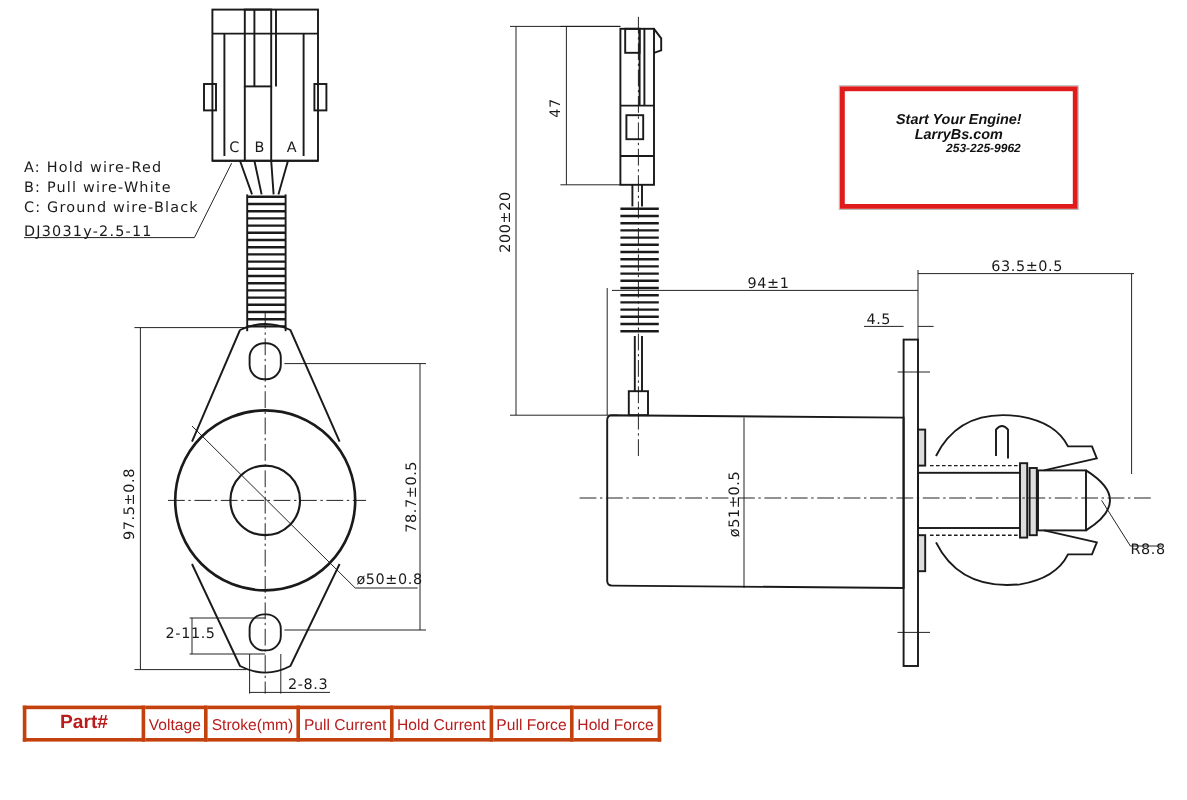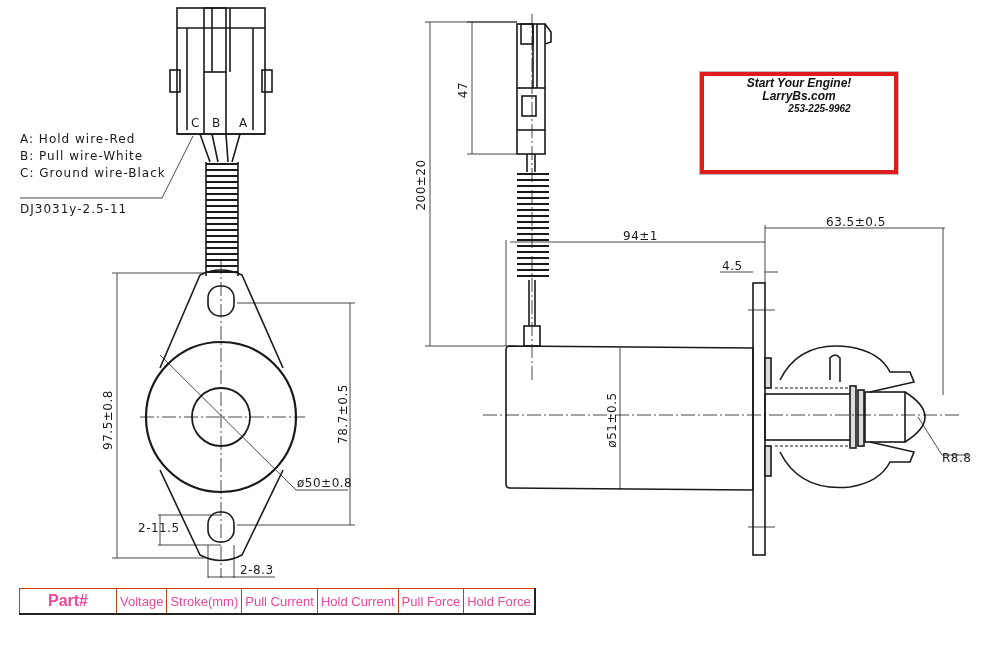--- a/index.html
+++ b/index.html
@@ -1,26 +1,26 @@
 <!DOCTYPE html>
 <html><head>
 <meta charset="utf-8">
 <style>
   html, body { margin:0; padding:0; background:#ffffff; }
   body { width:989px; height:667px; position:relative; overflow:hidden; font-family:"DejaVu Sans", sans-serif; }
   svg.drawing { position:absolute; left:0; top:0; }
   .dim { font-family:"DejaVu Sans", sans-serif; font-size:12px; fill:#1a1a1a; letter-spacing:0.5px; }
   .legend-text { position:absolute; font-family:"DejaVu Sans", sans-serif; font-size:12px; color:#1a1a1a; letter-spacing:1px; line-height:17px; }
   .logo { position:absolute; left:700px; top:72px; width:190px; height:94px; border:4px solid #e01b1b; background:#fff; box-shadow:0 0 0 1px #bbb; text-align:center; }
-  .logo .tag { font-family:"Liberation Sans", sans-serif; font-style:italic; font-weight:bold; font-size:12px; color:#111; margin-top:0; }
+  .logo .tag { font-family:"Liberation Sans", sans-serif; font-style:italic; font-weight:bold; font-size:12px; color:#111; margin-top:16px; }
   .logo .brand { font-family:"Liberation Sans", sans-serif; font-style:italic; font-weight:bold; font-size:40px; color:#e01b1b; line-height:40px; letter-spacing:-1px; }
   .logo .site { font-family:"Liberation Sans", sans-serif; font-style:italic; font-weight:bold; font-size:12px; color:#111; line-height:13px; }
   .logo .phone { font-family:"Liberation Sans", sans-serif; font-style:italic; font-weight:bold; font-size:10px; color:#111; line-height:11px;padding-left:41px; }
   table.spec { position:absolute; left:19px; top:588px; border-collapse:collapse; font-family:"Liberation Sans", sans-serif; border-right:2px solid #222; border-bottom:2px solid #222; }
-  table.spec td, table.spec th { border:1px solid #c2410c; padding:1px 3px; height:22px; font-size:13px; color:#ec4899; text-align:center; font-weight:normal; white-space:nowrap; }
+  table.spec td, table.spec th { border:3px solid #c2410c; padding:1px 3px; height:22px; font-size:13px; color:#b91c1c; text-align:center; font-weight:normal; white-space:nowrap; }
   table.spec th.part, table.spec td.part { font-weight:bold; font-size:16px; width:90px; }
 </style>
 </head>
 <body>
 
 <svg class="drawing" width="989" height="667" viewBox="0 0 989 667" xmlns="http://www.w3.org/2000/svg">
   <g stroke="#1a1a1a" fill="none" stroke-width="1.6">
 
     <g>
       <rect x="177" y="8" width="88" height="126"></rect>
@@ -197,21 +197,21 @@
 
   <text class="dim" x="191" y="127">C</text>
   <text class="dim" x="212" y="127">B</text>
   <text class="dim" x="239" y="127">A</text>
 </svg>
 
 <div class="legend-text" style="left:20px; top:131px;">
   <div>A: Hold wire-Red</div>
   <div>B: Pull wire-White</div>
   <div>C: Ground wire-Black</div>
-  <div style="margin-top:19px;">DJ3031y-2.5-11</div>
+  <div style="margin-top:3px;">DJ3031y-2.5-11</div>
 </div>
 
 <div class="logo">
   <div class="tag">Start Your Engine!</div>
   <div class="site">LarryBs.com</div>
   <div class="phone">253-225-9962</div>
 </div>
 
 <table class="spec">
   <tbody>

